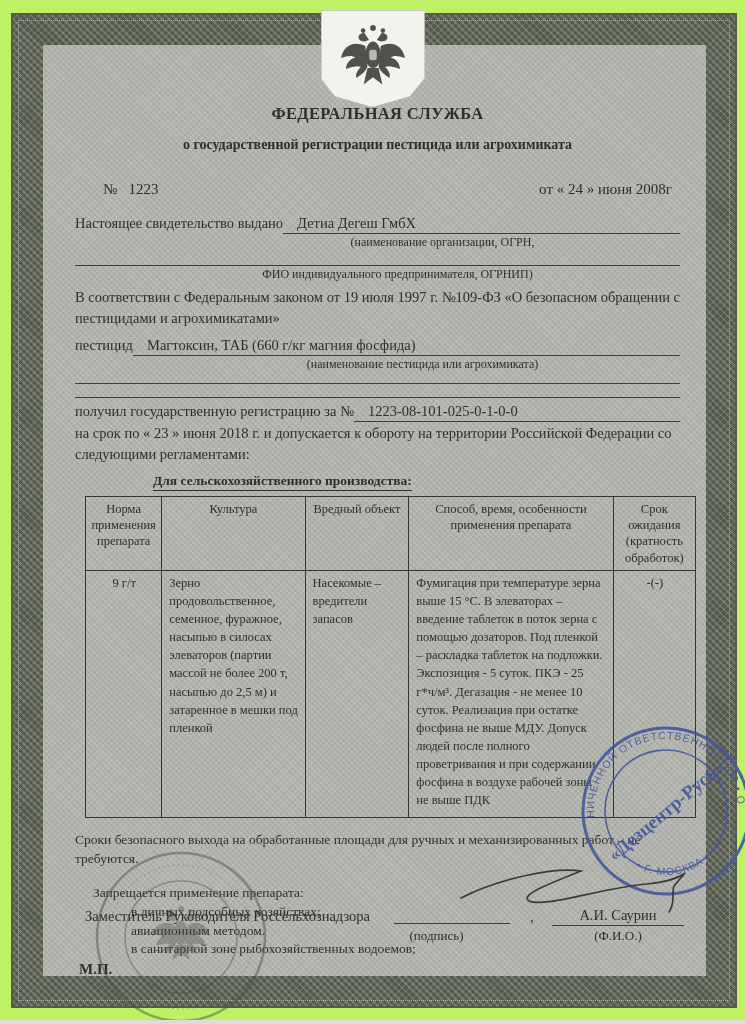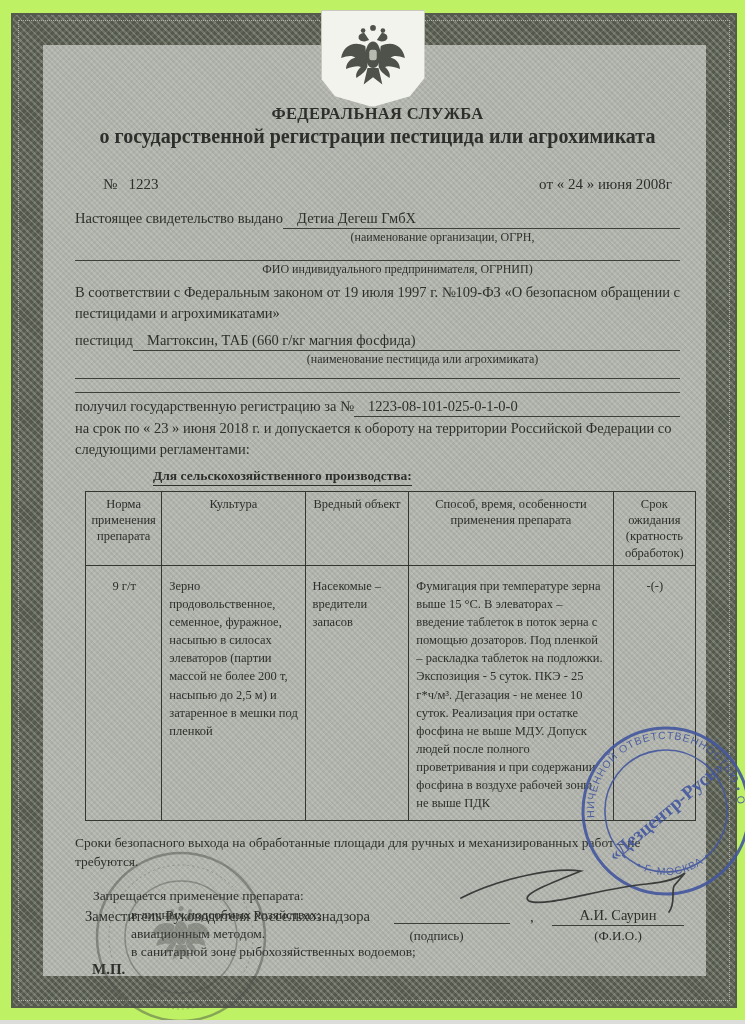--- a/index.html
+++ b/index.html
@@ -37,57 +37,57 @@
     position:absolute; top:10px; left:50%; transform:translateX(-50%);
     width:104px; height:97px; background:#f3f3ee; z-index:4;
     clip-path:polygon(0 0, 100% 0, 100% 70%, 86% 89%, 50% 100%, 14% 89%, 0 70%);
     display:flex; align-items:center; justify-content:center;
     box-shadow:inset 0 0 0 1px #c9c9c0;
   }
 
   .center { text-align:center; }
   .agency { font-weight:bold; font-size:16.5px; line-height:1.32; letter-spacing:.02em; }
   .doc-title { font-weight:bold; font-size:20px; letter-spacing:.45em; text-indent:.45em; margin-top:15px; }
-  .doc-subtitle { font-weight:bold; font-size:20px; margin-top:0; }
+  .doc-subtitle { font-weight:bold; font-size:14px; margin-top:12px; }
   .num-date { display:flex; justify-content:space-between; align-items:baseline; font-size:15px; margin-top:28px; padding:0 8px 0 28px; }
 
   .fline { display:flex; align-items:baseline; font-size:14.5px; }
   .fline .lbl { white-space:nowrap; }
   .uvalue { flex:1; border-bottom:1px solid #3d403a; padding:0 4px 1px 14px; white-space:nowrap; }
   .caption { font-size:12px; line-height:1.25; }
   .blank-line { border-bottom:1px solid #3d403a; }
 
   .law { font-size:14.5px; line-height:1.45; margin-top:5px; }
 
   .tbl-caption { display:inline-block; font-weight:bold; font-size:13.5px; margin:8px 0 0 78px;
                  border-bottom:1px solid #2e312c; padding-bottom:1px; }
 
   table.reg { border-collapse:collapse; width:calc(100% + 6px); margin-left:10px; margin-top:5px;
               font-size:12.5px; table-layout:fixed; }
   table.reg th, table.reg td { border:1.4px solid #34372f; vertical-align:top; }
   table.reg th { font-weight:normal; text-align:center; padding:4px 3px; line-height:1.3; height:52px; }
-  table.reg td { padding:11px 6px 8px 7px; line-height:1.45; }
+  table.reg td { padding:3px 6px 8px 7px; line-height:1.45; }
   td.c-rate, td.c-wait { text-align:center; }
   td.c-method { line-height:1.24; padding-right:5px; }
 
   .note { font-size:13.5px; margin-top:13px; line-height:1.35; }
   .prohibit { font-size:13.5px; margin-top:17px; margin-left:18px; }
   .prohibit-items { font-size:13.5px; margin-left:56px; line-height:1.38; margin-top:2px; }
 
   
   .sig-block { position:absolute; left:42px; right:22px; top:862px; z-index:3; }
   .sig-grid { display:grid; grid-template-columns: auto 1fr 16px 132px; column-gap:6px; align-items:end; }
   .sig-pos { font-size:14.5px; white-space:nowrap; padding-bottom:1px; }
   .sig-line { border-bottom:1.2px solid #3d403a; height:16px; margin:0 14px 2px 18px; }
   .sig-comma { font-size:15px; }
   .sig-name { font-size:14.5px; text-align:center; border-bottom:1.2px solid #3d403a; padding-bottom:1px; }
   .sig-cap-row { display:grid; grid-template-columns: auto 1fr 16px 132px; column-gap:6px; margin-top:2px;gap:33px; }
   .sig-cap { font-size:13px; text-align:center; }
   .sig-pos-ghost { visibility:hidden; font-size:14.5px; white-space:nowrap; height:0; overflow:hidden; }
-  .mp { position:absolute; left:49px; top:916px; font-weight:bold; font-size:15px; z-index:3;font-family:Liberation Serif, serif; }
+  .mp { position:absolute; left:36px; top:916px; font-weight:bold; font-size:15px; z-index:3;font-family:Liberation Serif, serif; }
 
   
   .stamp-blue { position:absolute; left:577px; top:722px; width:178px; height:178px; z-index:5;
                 color:#44579f; opacity:.9; transform:rotate(-8deg); }
   .seal-gray { position:absolute; left:92px; top:848px; width:178px; height:178px; z-index:5; opacity:.85; }
   .scribble { position:absolute; left:455px; top:858px; width:240px; height:62px; z-index:6; }
 </style>
 </head>
 <body>
 

